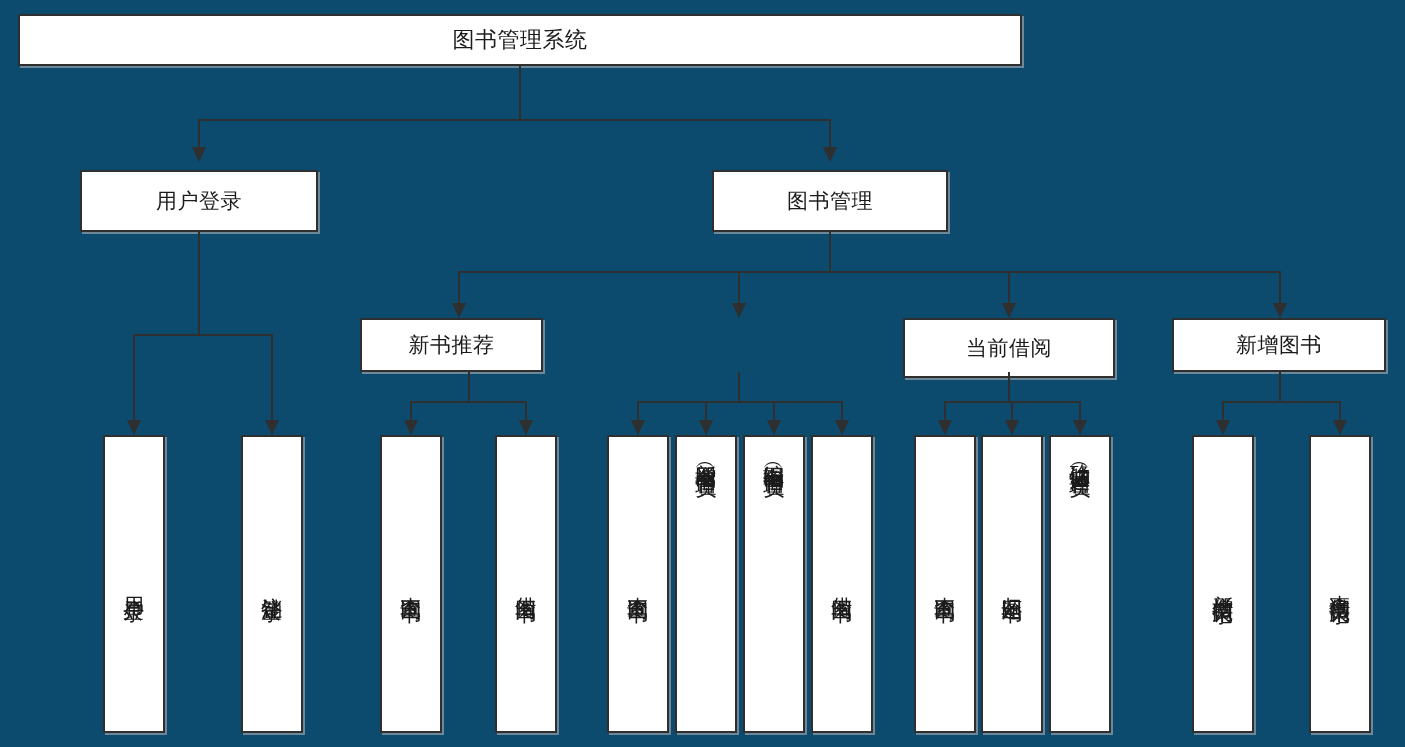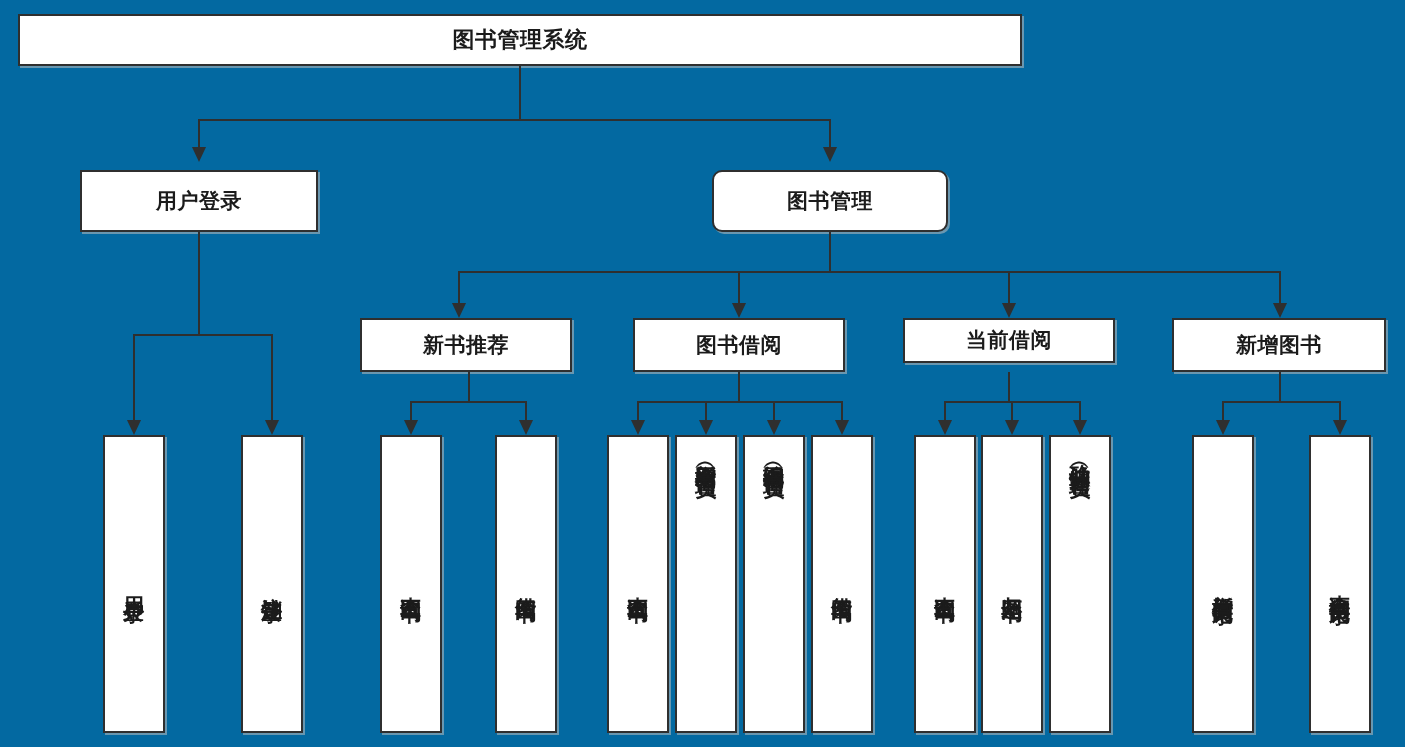--- a/index.html
+++ b/index.html
@@ -5,23 +5,22 @@
   * { box-sizing: border-box; }
   html, body {
     margin: 0; padding: 0;
     background: #ffffff;
     font-family: "Liberation Sans", "DejaVu Sans", sans-serif;
   }
   #canvas {
     position: relative;
     width: 1405px;
     height: 747px;
-    background: #0369a1;
+    background: #0c4a6e;
     overflow: hidden;
-    font-weight: bold;
   }
 
   
   .node {
     position: absolute;
     background: #ffffff;
     border: 2px solid #2f2f2f;
     box-shadow: 2px 2px 0 rgba(190,190,190,0.55);
     display: flex;
     align-items: center;
@@ -100,21 +99,21 @@
 
   <div class="ln v" style="left:198px; top:119px; width:2px; height:28px;"></div>
   <div class="arrow" style="left:192px; top:147px;"></div>
   <div class="ln v" style="left:829px; top:119px; width:2px; height:28px;"></div>
   <div class="arrow" style="left:823px; top:147px;"></div>
 
   <div class="node" style="left:80px; top:170px; width:238px; height:62px;">
     <span class="node-label">用户登录</span>
   </div>
 
-  <div class="node" style="left:712px; top:170px; width:236px; height:62px;border-radius:10px;">
+  <div class="node" style="left:712px; top:170px; width:236px; height:62px;">
     <span class="node-label">图书管理</span>
   </div>
 
   <div class="ln v" style="left:198px; top:232px; width:2px; height:103px;"></div>
   <div class="ln h" style="left:133px; top:334px; width:140px; height:2px;"></div>
   <div class="ln v" style="left:133px; top:334px; width:2px; height:86px;"></div>
   <div class="arrow" style="left:127px; top:420px;"></div>
   <div class="ln v" style="left:271px; top:334px; width:2px; height:86px;"></div>
   <div class="arrow" style="left:265px; top:420px;"></div>
 
@@ -126,27 +125,24 @@
 
   <div class="ln v" style="left:738px; top:271px; width:2px; height:32px;"></div>
   <div class="arrow" style="left:732px; top:303px;"></div>
 
   <div class="ln v" style="left:1008px; top:271px; width:2px; height:32px;"></div>
   <div class="arrow" style="left:1002px; top:303px;"></div>
 
   <div class="ln v" style="left:1279px; top:271px; width:2px; height:32px;"></div>
   <div class="arrow" style="left:1273px; top:303px;"></div>
 
-  <div class="node" style="left:360px; top:318px; width:212px; height:54px;">
+  <div class="node" style="left:360px; top:318px; width:183px; height:54px;">
     <span class="node-label">新书推荐</span>
   </div>
-  <div class="node" style="left:633px; top:318px; width:212px; height:54px;">
-    <span class="node-label">图书借阅</span>
-  </div>
-  <div class="node" style="left:903px; top:318px; width:212px; height:45px;">
+  <div class="node" style="left:903px; top:318px; width:212px; height:60px;">
     <span class="node-label">当前借阅</span>
   </div>
   <div class="node" style="left:1172px; top:318px; width:214px; height:54px;">
     <span class="node-label">新增图书</span>
   </div>
 
   <div class="ln v" style="left:468px; top:372px; width:2px; height:30px;"></div>
   <div class="ln h" style="left:410px; top:401px; width:117px; height:2px;"></div>
   <div class="ln v" style="left:410px; top:401px; width:2px; height:21px;"></div>
   <div class="arrow" style="left:404px; top:420px;"></div>

